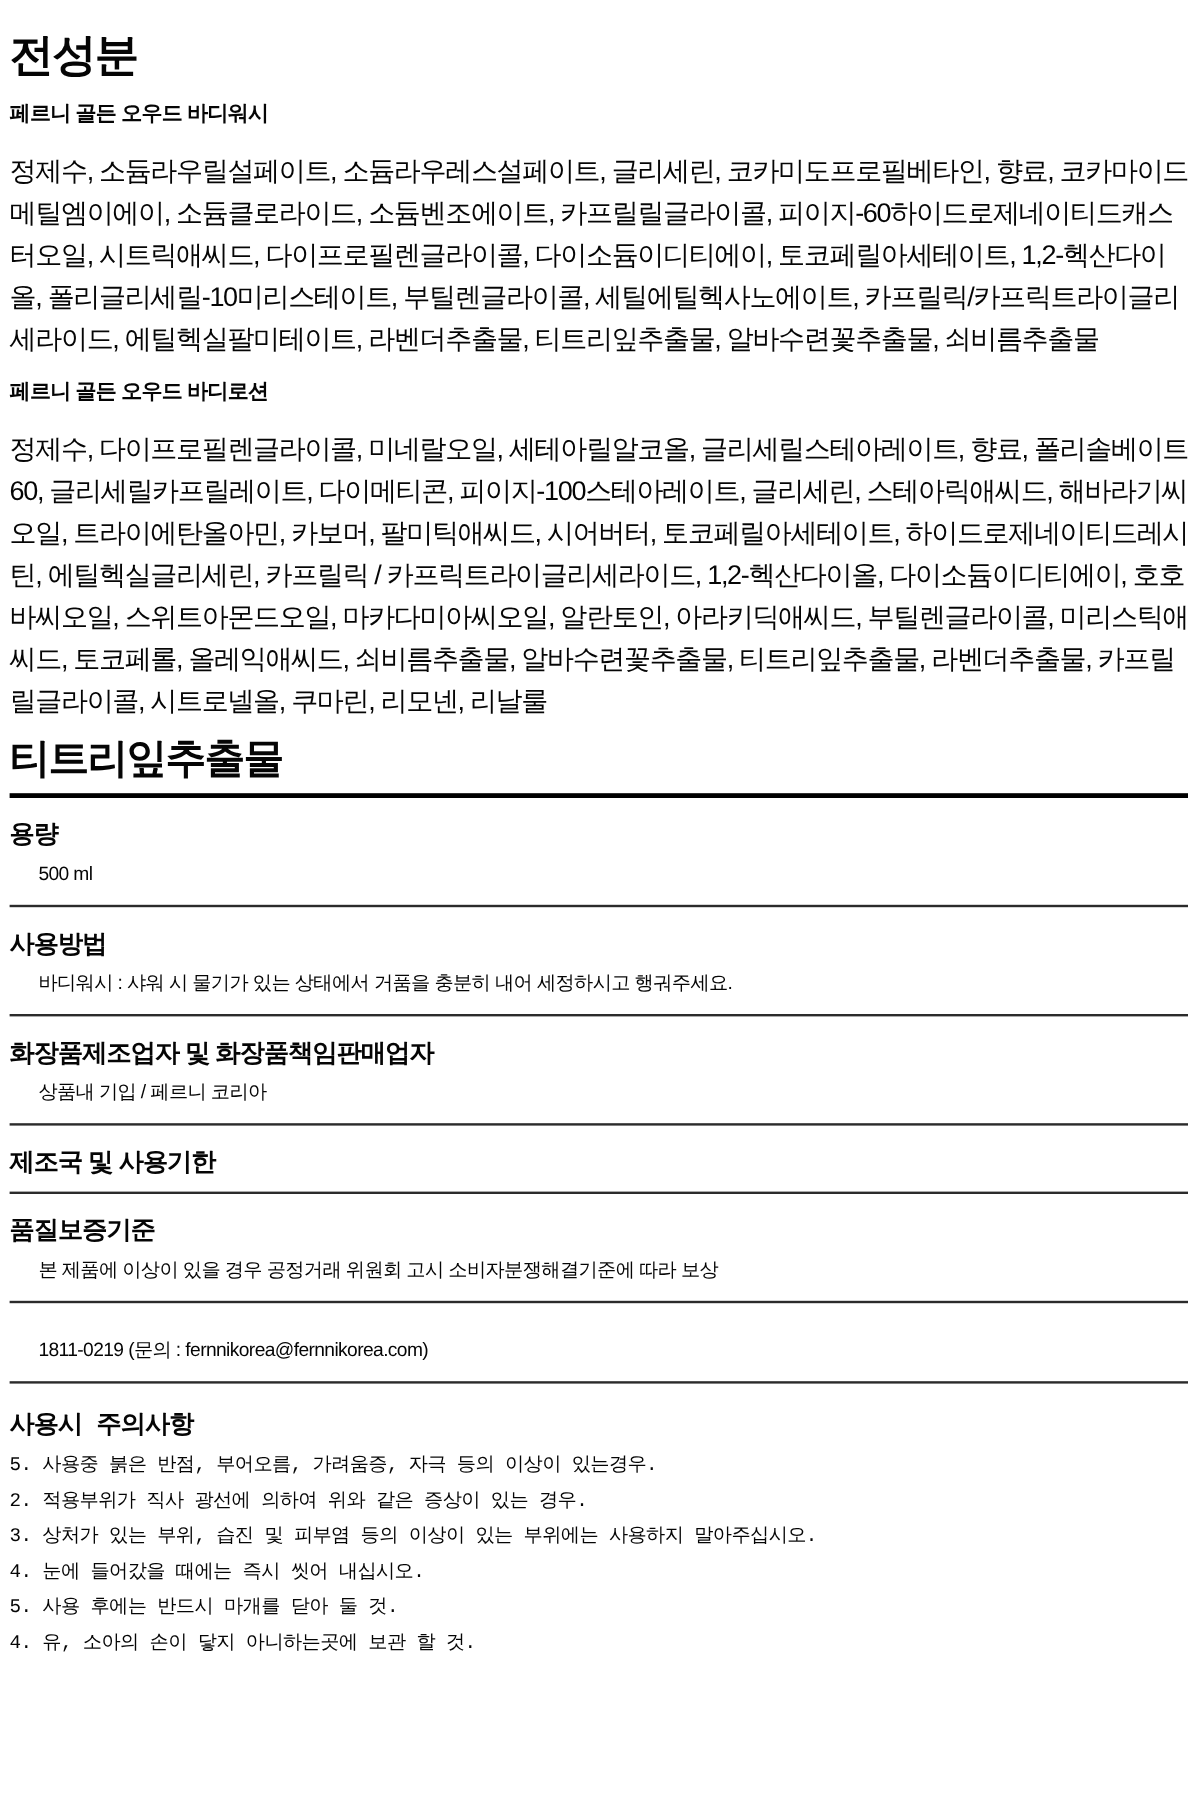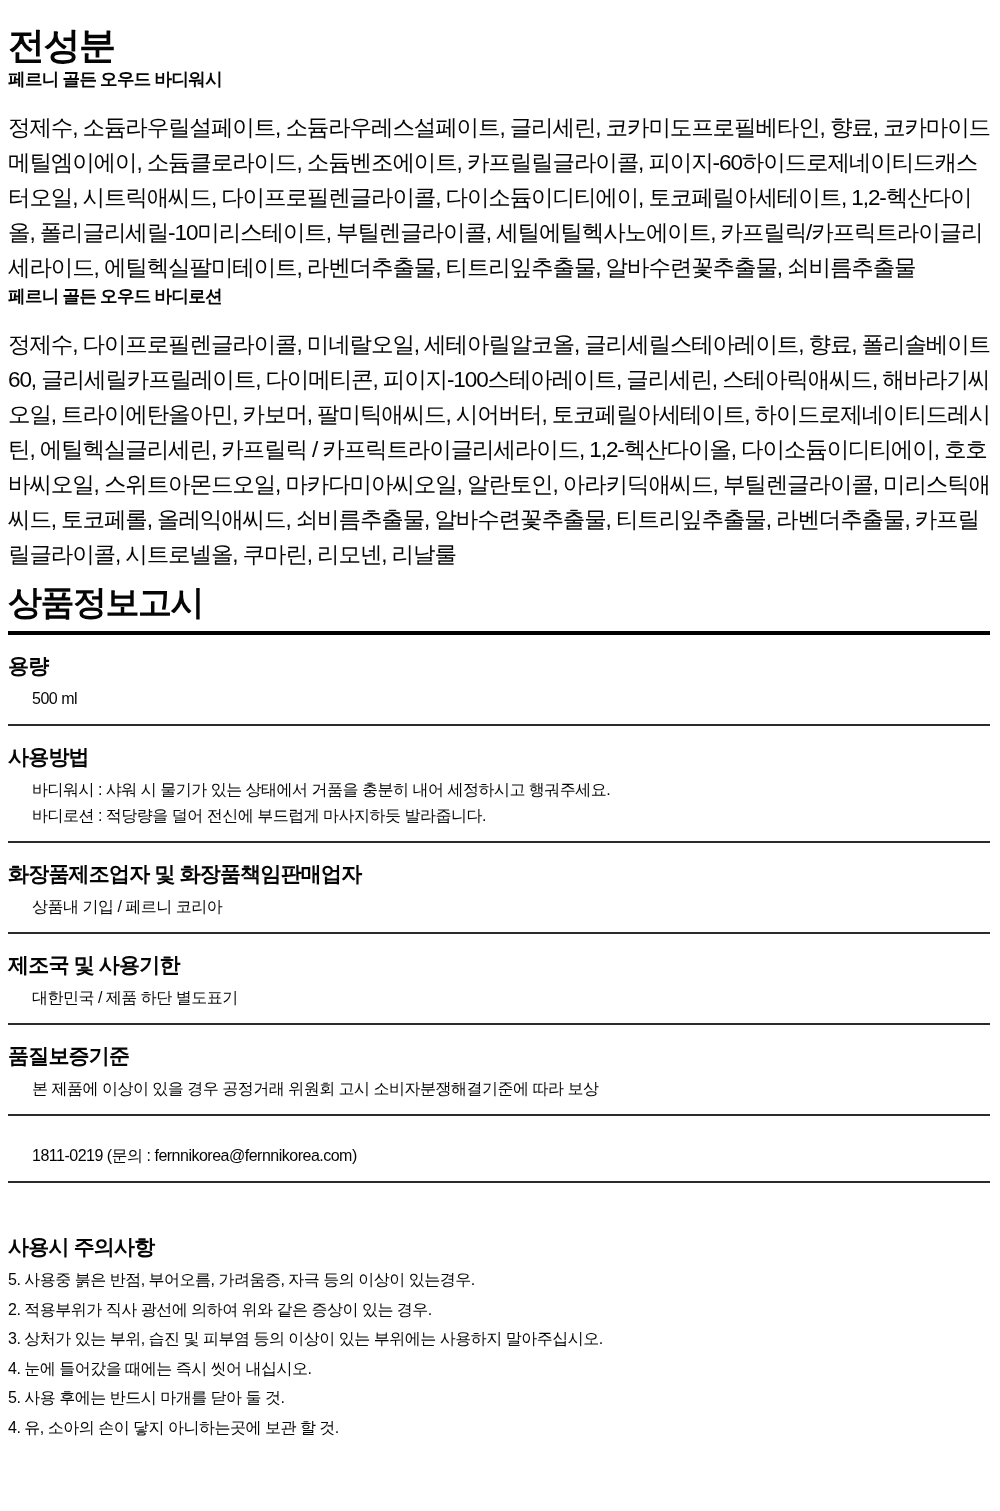--- a/index.html
+++ b/index.html
@@ -17,25 +17,25 @@
   
   .main-title {
     font-size: 37px;
     font-weight: 800;
     letter-spacing: -1.5px;
     line-height: 44px;
   }
 
   
   .product-name {
+    margin-top: 15px;
     font-size: 17.5px;
     font-weight: 700;
     letter-spacing: -0.6px;
     line-height: 22px;
-    font-family: Liberation Serif, serif;
   }
   .ingredient-list {
     margin-top: 20px;
     font-size: 22.5px;
     font-weight: 400;
     letter-spacing: -1.1px;
     line-height: 35px;
     word-break: break-all;
   }
 
@@ -67,21 +67,21 @@
   .row-line {
     margin-top: 8px;
     font-size: 16px;
     font-weight: 500;
     letter-spacing: -0.5px;
     line-height: 26px;
     margin-left: 24px;
   }
   .row-line + .row-line { margin-top: 0; }
 
-  .caution { margin-top: 52px; }
+  .caution { margin-top: 24px; font-family: Liberation Mono, monospace; }
   .caution-title {
     font-size: 21px;
     font-weight: 700;
     letter-spacing: -0.8px;
     line-height: 24px;
   }
   .caution-item {
     font-size: 16px;
     font-weight: 500;
     letter-spacing: -0.5px;
@@ -102,45 +102,43 @@
       <p class="ingredient-list">정제수, 소듐라우릴설페이트, 소듐라우레스설페이트, 글리세린, 코카미도프로필베타인, 향료, 코카마이드메틸엠이에이, 소듐클로라이드, 소듐벤조에이트, 카프릴릴글라이콜, 피이지-60하이드로제네이티드캐스터오일, 시트릭애씨드, 다이프로필렌글라이콜, 다이소듐이디티에이, 토코페릴아세테이트, 1,2-헥산다이올, 폴리글리세릴-10미리스테이트, 부틸렌글라이콜, 세틸에틸헥사노에이트, 카프릴릭/카프릭트라이글리세라이드, 에틸헥실팔미테이트, 라벤더추출물, 티트리잎추출물, 알바수련꽃추출물, 쇠비름추출물</p>
     </div>
 
     <div>
       <div class="product-name">페르니 골든 오우드 바디로션</div>
       <p class="ingredient-list">정제수, 다이프로필렌글라이콜, 미네랄오일, 세테아릴알코올, 글리세릴스테아레이트, 향료, 폴리솔베이트60, 글리세릴카프릴레이트, 다이메티콘, 피이지-100스테아레이트, 글리세린, 스테아릭애씨드, 해바라기씨오일, 트라이에탄올아민, 카보머, 팔미틱애씨드, 시어버터, 토코페릴아세테이트, 하이드로제네이티드레시틴, 에틸헥실글리세린, 카프릴릭 / 카프릭트라이글리세라이드, 1,2-헥산다이올, 다이소듐이디티에이, 호호바씨오일, 스위트아몬드오일, 마카다미아씨오일, 알란토인, 아라키딕애씨드, 부틸렌글라이콜, 미리스틱애씨드, 토코페롤, 올레익애씨드, 쇠비름추출물, 알바수련꽃추출물, 티트리잎추출물, 라벤더추출물, 카프릴릴글라이콜, 시트로넬올, 쿠마린, 리모넨, 리날룰</p>
     </div>
   </section>
 
   <section>
-    <h1 class="main-title info-title">상품정보고시</h1>
+    <h1 class="main-title info-title">티트리잎추출물</h1>
     <div class="rule-thick"></div>
 
     <div class="info-row">
       <h2 class="row-label">용량</h2>
       <p class="row-line">500 ml</p>
     </div>
     <div class="rule-thin"></div>
 
     <div class="info-row">
       <h2 class="row-label">사용방법</h2>
       <p class="row-line">바디워시 : 샤워 시 물기가 있는 상태에서 거품을 충분히 내어 세정하시고 행궈주세요.</p>
-      <p class="row-line">바디로션 : 적당량을 덜어 전신에 부드럽게 마사지하듯 발라줍니다.</p>
     </div>
     <div class="rule-thin"></div>
 
     <div class="info-row">
       <h2 class="row-label">화장품제조업자 및 화장품책임판매업자</h2>
       <p class="row-line">상품내 기입 / 페르니 코리아</p>
     </div>
     <div class="rule-thin"></div>
 
     <div class="info-row">
       <h2 class="row-label">제조국 및 사용기한</h2>
-      <p class="row-line">대한민국 / 제품 하단 별도표기</p>
     </div>
     <div class="rule-thin"></div>
 
     <div class="info-row">
       <h2 class="row-label">품질보증기준</h2>
       <p class="row-line">본 제품에 이상이 있을 경우 공정거래 위원회 고시 소비자분쟁해결기준에 따라 보상</p>
     </div>
     <div class="rule-thin"></div>
 
     <div class="info-row">

